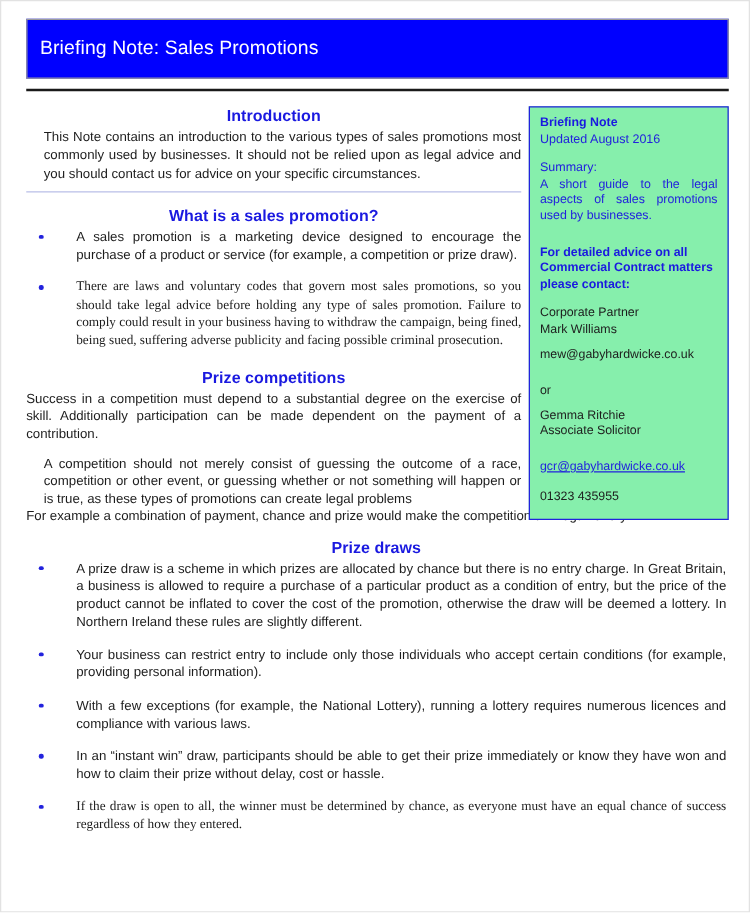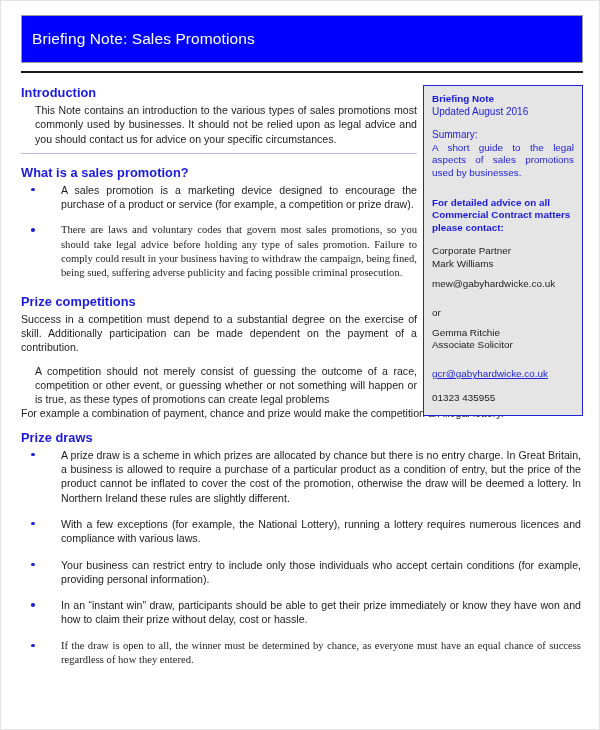--- a/index.html
+++ b/index.html
@@ -58,20 +58,21 @@
   .full-col {
     width: 560px;
   }
 
   h2.section {
     color: #1a19e0;
     font-size: 12.8px;
     font-weight: bold;
     margin: 0 0 3px 0;
     letter-spacing: 0.05px;
+    text-align: center;
   }
   h2.section.gap {
     margin-top: 13px;
   }
   p.body {
     color: #1c1c1c;
     font-size: 10.6px;
     line-height: 14.3px;
     text-align: justify;
     margin: 0 0 9px 0;
@@ -119,21 +120,21 @@
   }
 
   
   .sidebar {
     position: absolute;
     left: 402px;
     top: 0;
     width: 160px;
     box-sizing: border-box;
     border: 1px solid #2222dd;
-    background: #e5e5e5;
+    background: #86efac;
     padding: 7px 8px 10px 8px;
     min-height: 322px;
   }
   .sb-bold {
     color: #1a19e0;
     font-size: 9.9px;
     font-weight: bold;
     line-height: 12.6px;
   }
   .sb-text {
@@ -217,22 +218,22 @@
         <p class="body">Success in a competition must depend to a substantial degree on the exercise of skill. Additionally participation can be made dependent on the payment of a contribution.</p>
         <p class="body tight">A competition should not merely consist of guessing the outcome of a race, competition or other event, or guessing whether or not something will happen or is true, as these types of promotions can create legal problems</p>
       </div>
 
       <div class="full-col">
         <p class="body nojust">For example a combination of payment, chance and prize would make the competition an illegal lottery.</p>
 
         <h2 class="section">Prize draws</h2>
         <ul class="bullets">
           <li>A prize draw is a scheme in which prizes are allocated by chance but there is no entry charge. In Great Britain, a business is allowed to require a purchase of a particular product as a condition of entry, but the price of the product cannot be inflated to cover the cost of the promotion, otherwise the draw will be deemed a lottery. In Northern Ireland these rules are slightly different.</li>
+          <li>Your business can restrict entry to include only those individuals who accept certain conditions (for example, providing personal information).</li>
           <li>With a few exceptions (for example, the National Lottery), running a lottery requires numerous licences and compliance with various laws.</li>
-          <li>Your business can restrict entry to include only those individuals who accept certain conditions (for example, providing personal information).</li>
           <li>In an “instant win” draw, participants should be able to get their prize immediately or know they have won and how to claim their prize without delay, cost or hassle.</li>
           <li>If the draw is open to all, the winner must be determined by chance, as everyone must have an equal chance of success regardless of how they entered.</li>
         </ul>
       </div>
 
     </div>
   </div>
 </div>
 
 </body></html>

